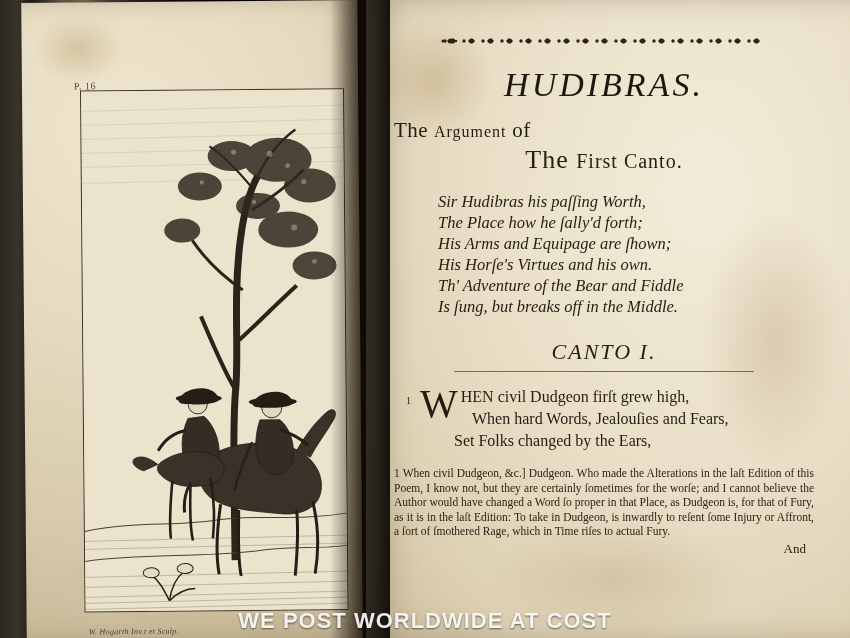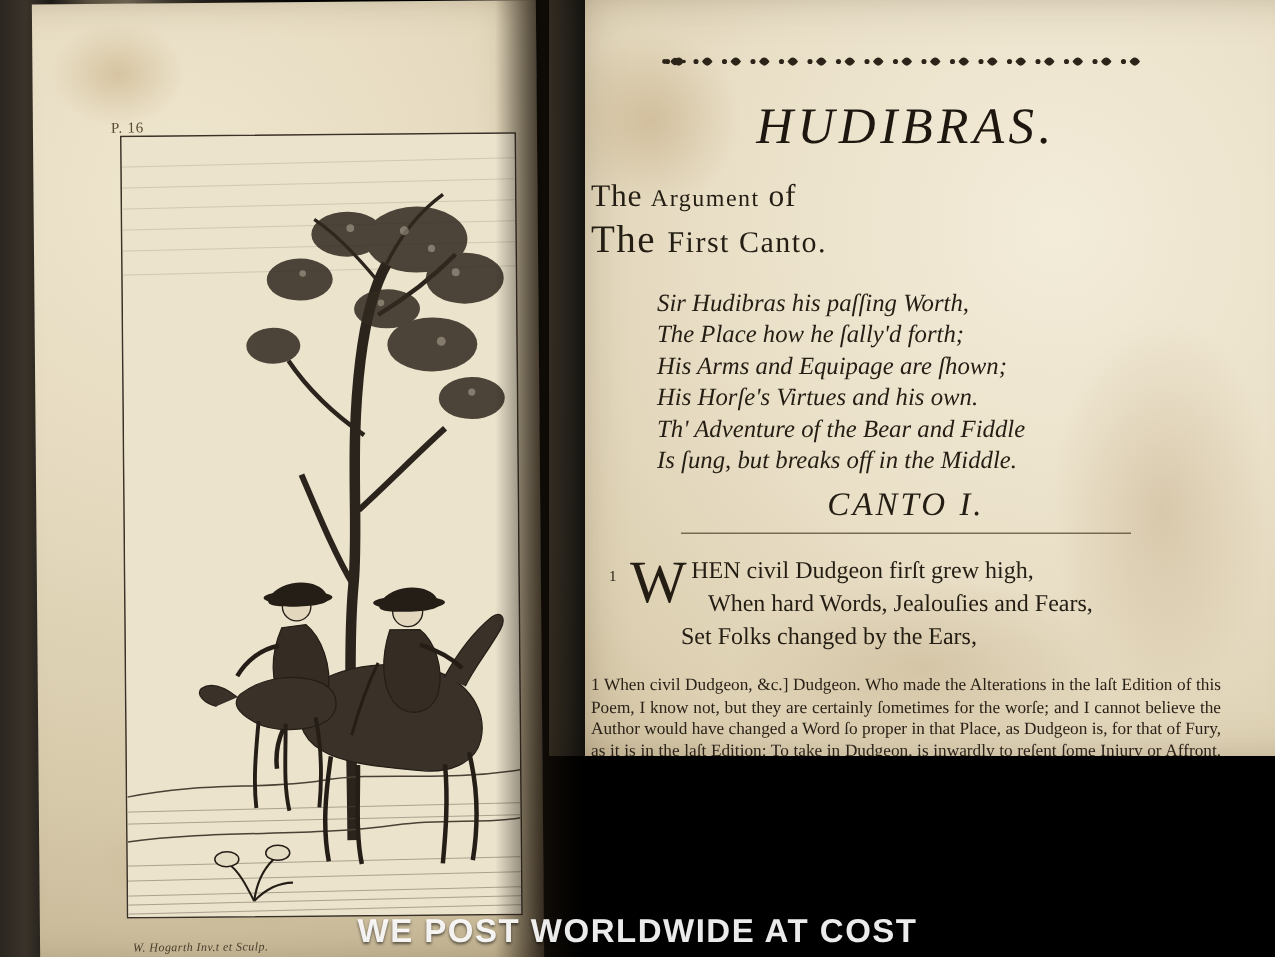--- a/index.html
+++ b/index.html
@@ -83,21 +83,21 @@
     letter-spacing: .3px;
   }
 
   
   .engraving { position: absolute; inset: 0; }
 
   
   .right-page {
     position: absolute;
     left: 366px; top: 0px;
-    width: 484px; height: 504px;
+    width: 484px; height: 638px;
     background:
       radial-gradient(ellipse at 70% 30%, #f3ecd9 0%, #eae0c8 45%, #ddd0b2 80%, #cabb9a 100%);
     box-shadow: inset 24px 0 36px -14px rgba(70,50,25,0.55);
     z-index: 3;
     overflow: hidden;
   }
   .right-page .foxing-1 {
     position: absolute; left: 8px; top: 20px; width: 120px; height: 120px;
     background: radial-gradient(ellipse at center, rgba(150,110,55,0.25), rgba(150,110,55,0) 70%);
   }
@@ -135,41 +135,41 @@
     color: #1d1710;
   }
   .arg-line {
     text-align: left;
     font-size: 21px;
     letter-spacing: 0.5px;
     margin: 2px 0 2px 0;
   }
   .arg-line .sc { font-size: 16px; letter-spacing: 1px; }
   .canto-line {
-    text-align: left;
+    text-align: center;
     font-size: 26px;
     letter-spacing: 1px;
     margin: 2px 0 16px 0;
   }
   .canto-line .sc { font-size: 20px; }
 
   .argument-verse {
     font-style: italic;
     font-size: 16.5px;
     line-height: 21px;
     margin: 6px 0 0 44px;
     color: #241d13;
   }
 
   .canto-head {
     text-align: center;
     font-style: italic;
     font-size: 22px;
     letter-spacing: 2px;
-    margin: 6px 0 6px 0;
+    margin: 22px 0 6px 0;
   }
   .hair-rule {
     border: 0;
     border-top: 1px solid #53462f;
     width: 300px;
     margin: 4px auto 14px auto;
     opacity: .75;
   }
 
   .verse-block {

